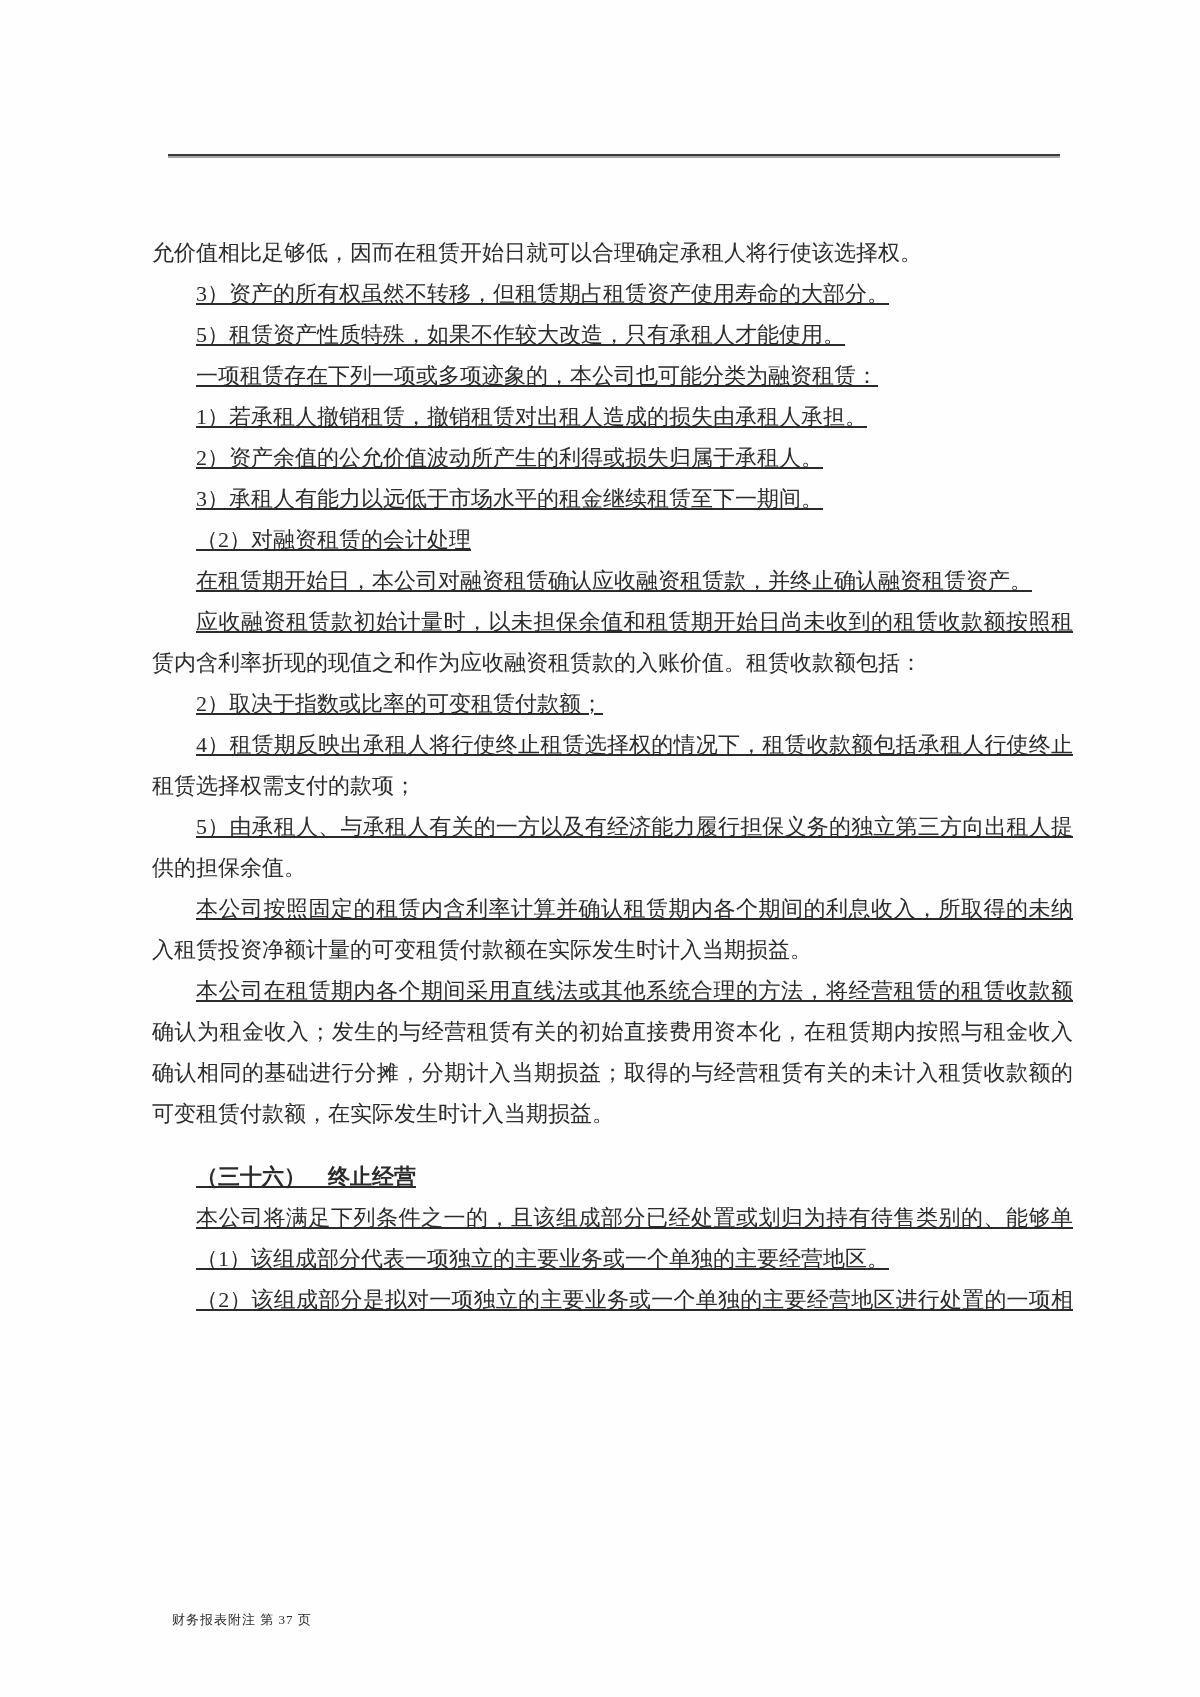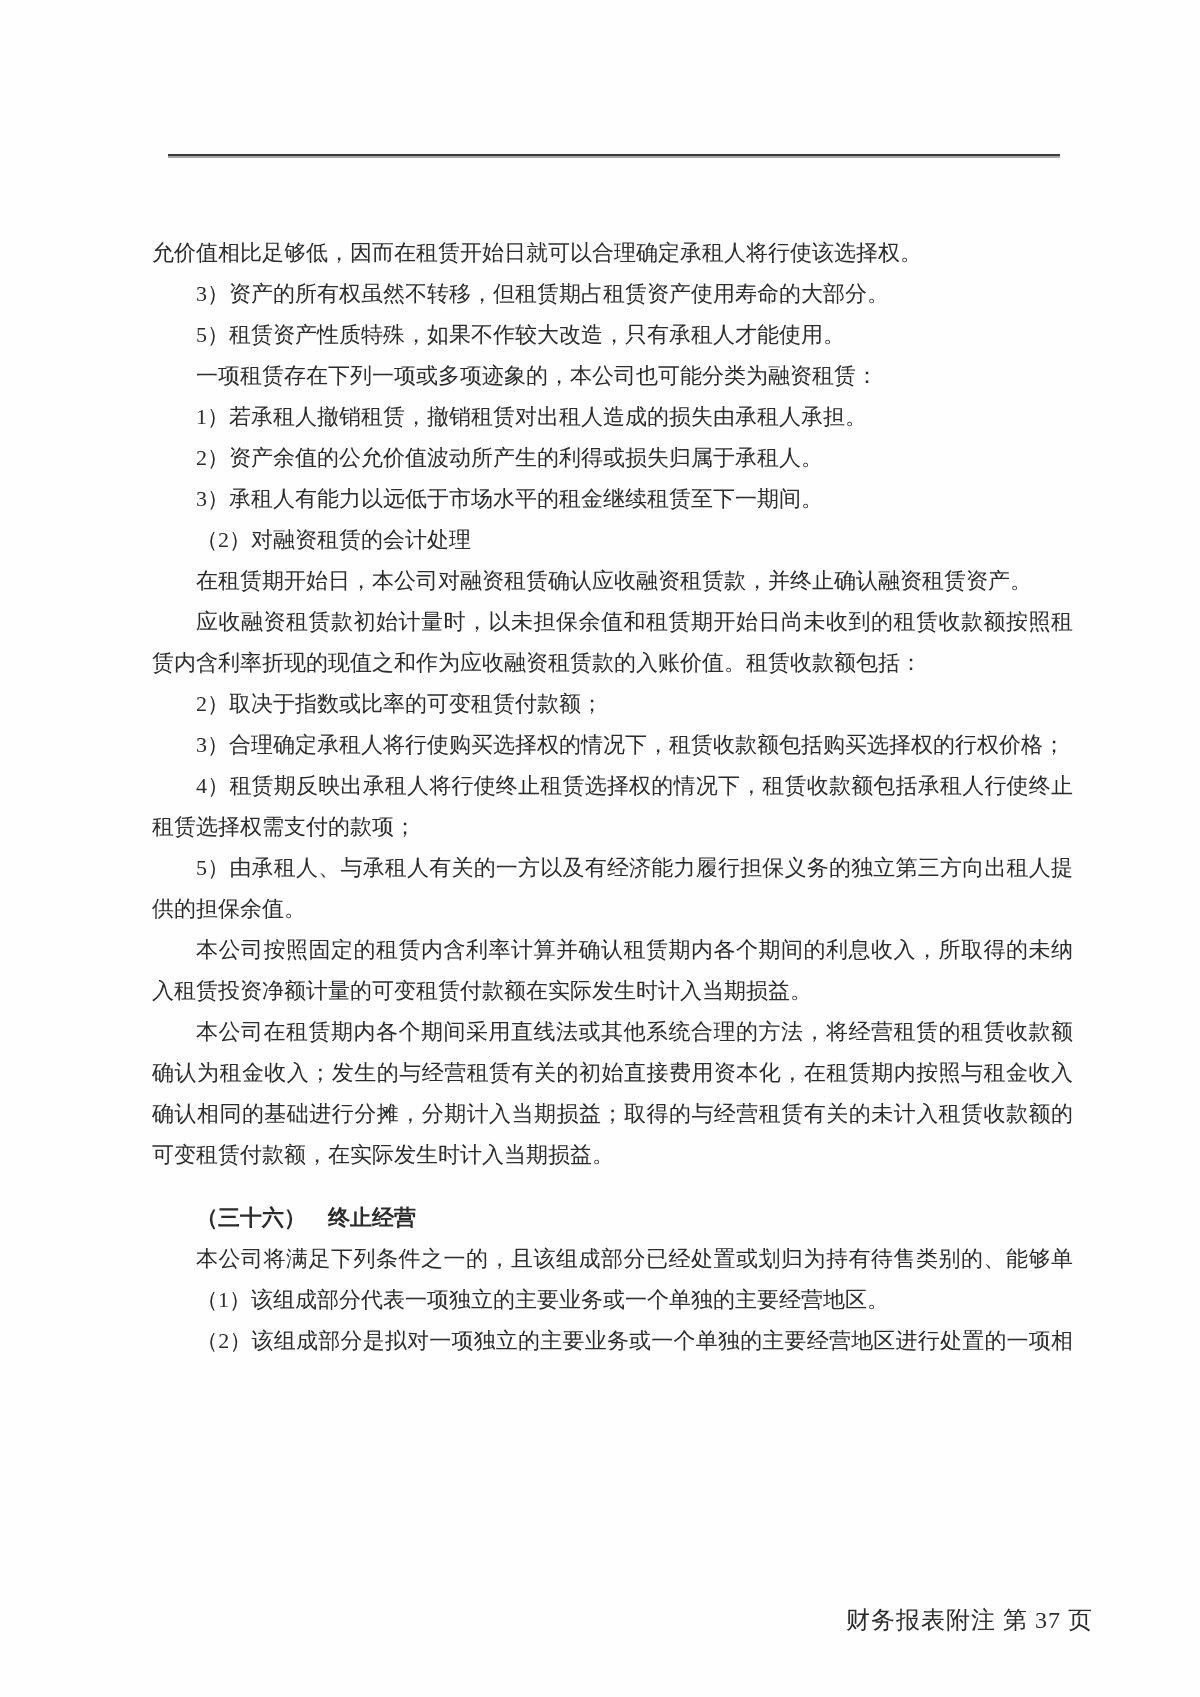--- a/index.html
+++ b/index.html
@@ -38,36 +38,37 @@
     line-height: 41px;
     word-break: keep-all;
   }
   .body-text p.line {
     margin: 0;
     padding: 0;
     text-align: left;
   }
   .body-text p.line.indent {
     text-indent: 44px;
+    text-decoration: underline;
   }
   .body-text p.line.justify {
     text-align: justify;
     text-align-last: justify;
   }
   .body-text p.line.heading {
     font-weight: bold;
     margin-top: 22px;
   }
   .page-footer {
     position: absolute;
     left: 172px;
     top: 1566px;
     width: 921px;
-    text-align: right;
-    font-size: 24px;
+    text-align: left;
+    font-size: 13px;
     line-height: 28px;
     letter-spacing: 1px;
     color: var(--text, #2b2b2b);
   }
 </style>
 </head>
 <body style="--bg: #fefefe; --text: #2b2b2b; --rule: #3a3a3a;">
 
 <div class="page">
   <div class="header-rule"></div>
@@ -77,21 +78,20 @@
       <p class="line indent">5）租赁资产性质特殊，如果不作较大改造，只有承租人才能使用。</p>
       <p class="line indent">一项租赁存在下列一项或多项迹象的，本公司也可能分类为融资租赁：</p>
       <p class="line indent">1）若承租人撤销租赁，撤销租赁对出租人造成的损失由承租人承担。</p>
       <p class="line indent">2）资产余值的公允价值波动所产生的利得或损失归属于承租人。</p>
       <p class="line indent">3）承租人有能力以远低于市场水平的租金继续租赁至下一期间。</p>
       <p class="line indent">（2）对融资租赁的会计处理</p>
       <p class="line indent">在租赁期开始日，本公司对融资租赁确认应收融资租赁款，并终止确认融资租赁资产。</p>
       <p class="line indent justify">应收融资租赁款初始计量时，以未担保余值和租赁期开始日尚未收到的租赁收款额按照租</p>
       <p class="line">赁内含利率折现的现值之和作为应收融资租赁款的入账价值。租赁收款额包括：</p>
       <p class="line indent">2）取决于指数或比率的可变租赁付款额；</p>
-      <p class="line indent">3）合理确定承租人将行使购买选择权的情况下，租赁收款额包括购买选择权的行权价格；</p>
       <p class="line indent justify">4）租赁期反映出承租人将行使终止租赁选择权的情况下，租赁收款额包括承租人行使终止</p>
       <p class="line">租赁选择权需支付的款项；</p>
       <p class="line indent justify">5）由承租人、与承租人有关的一方以及有经济能力履行担保义务的独立第三方向出租人提</p>
       <p class="line">供的担保余值。</p>
       <p class="line indent justify">本公司按照固定的租赁内含利率计算并确认租赁期内各个期间的利息收入，所取得的未纳</p>
       <p class="line">入租赁投资净额计量的可变租赁付款额在实际发生时计入当期损益。</p>
       <p class="line indent justify">本公司在租赁期内各个期间采用直线法或其他系统合理的方法，将经营租赁的租赁收款额</p>
       <p class="line justify">确认为租金收入；发生的与经营租赁有关的初始直接费用资本化，在租赁期内按照与租金收入</p>
       <p class="line justify">确认相同的基础进行分摊，分期计入当期损益；取得的与经营租赁有关的未计入租赁收款额的</p>
       <p class="line">可变租赁付款额，在实际发生时计入当期损益。</p>

